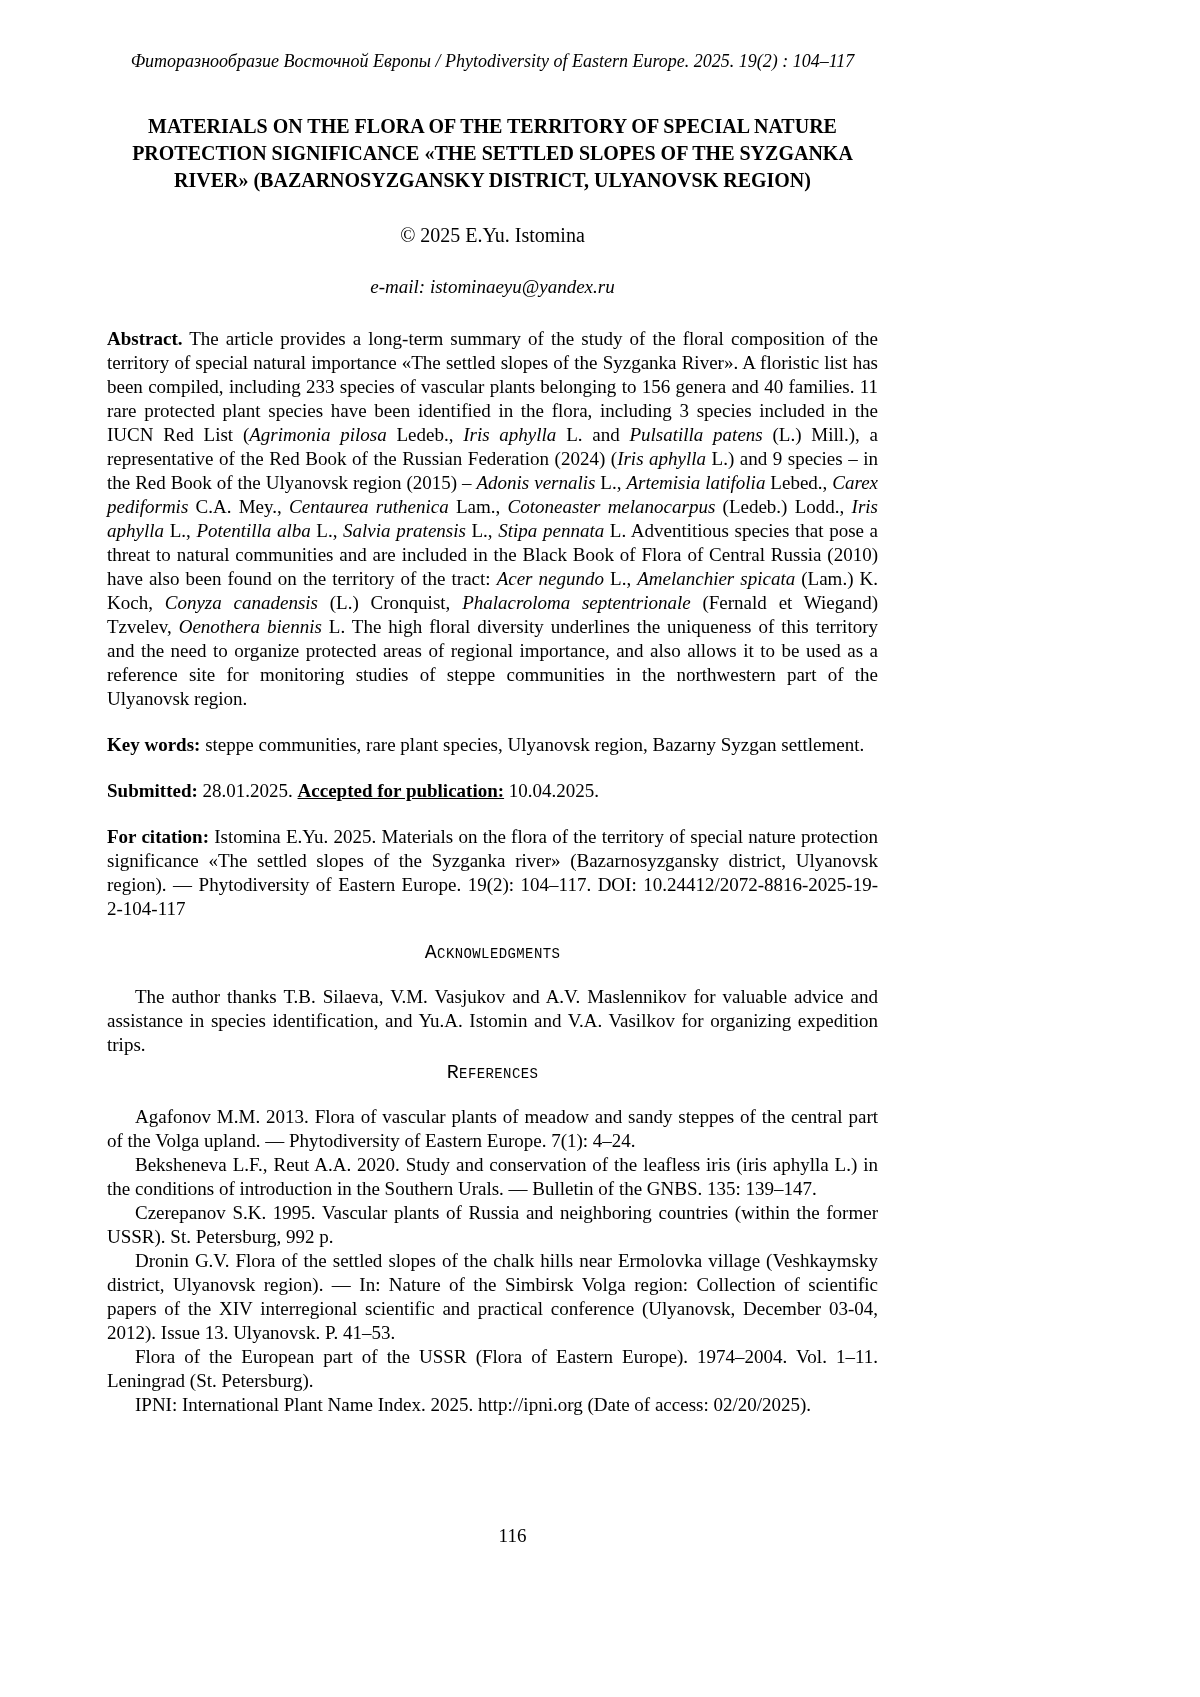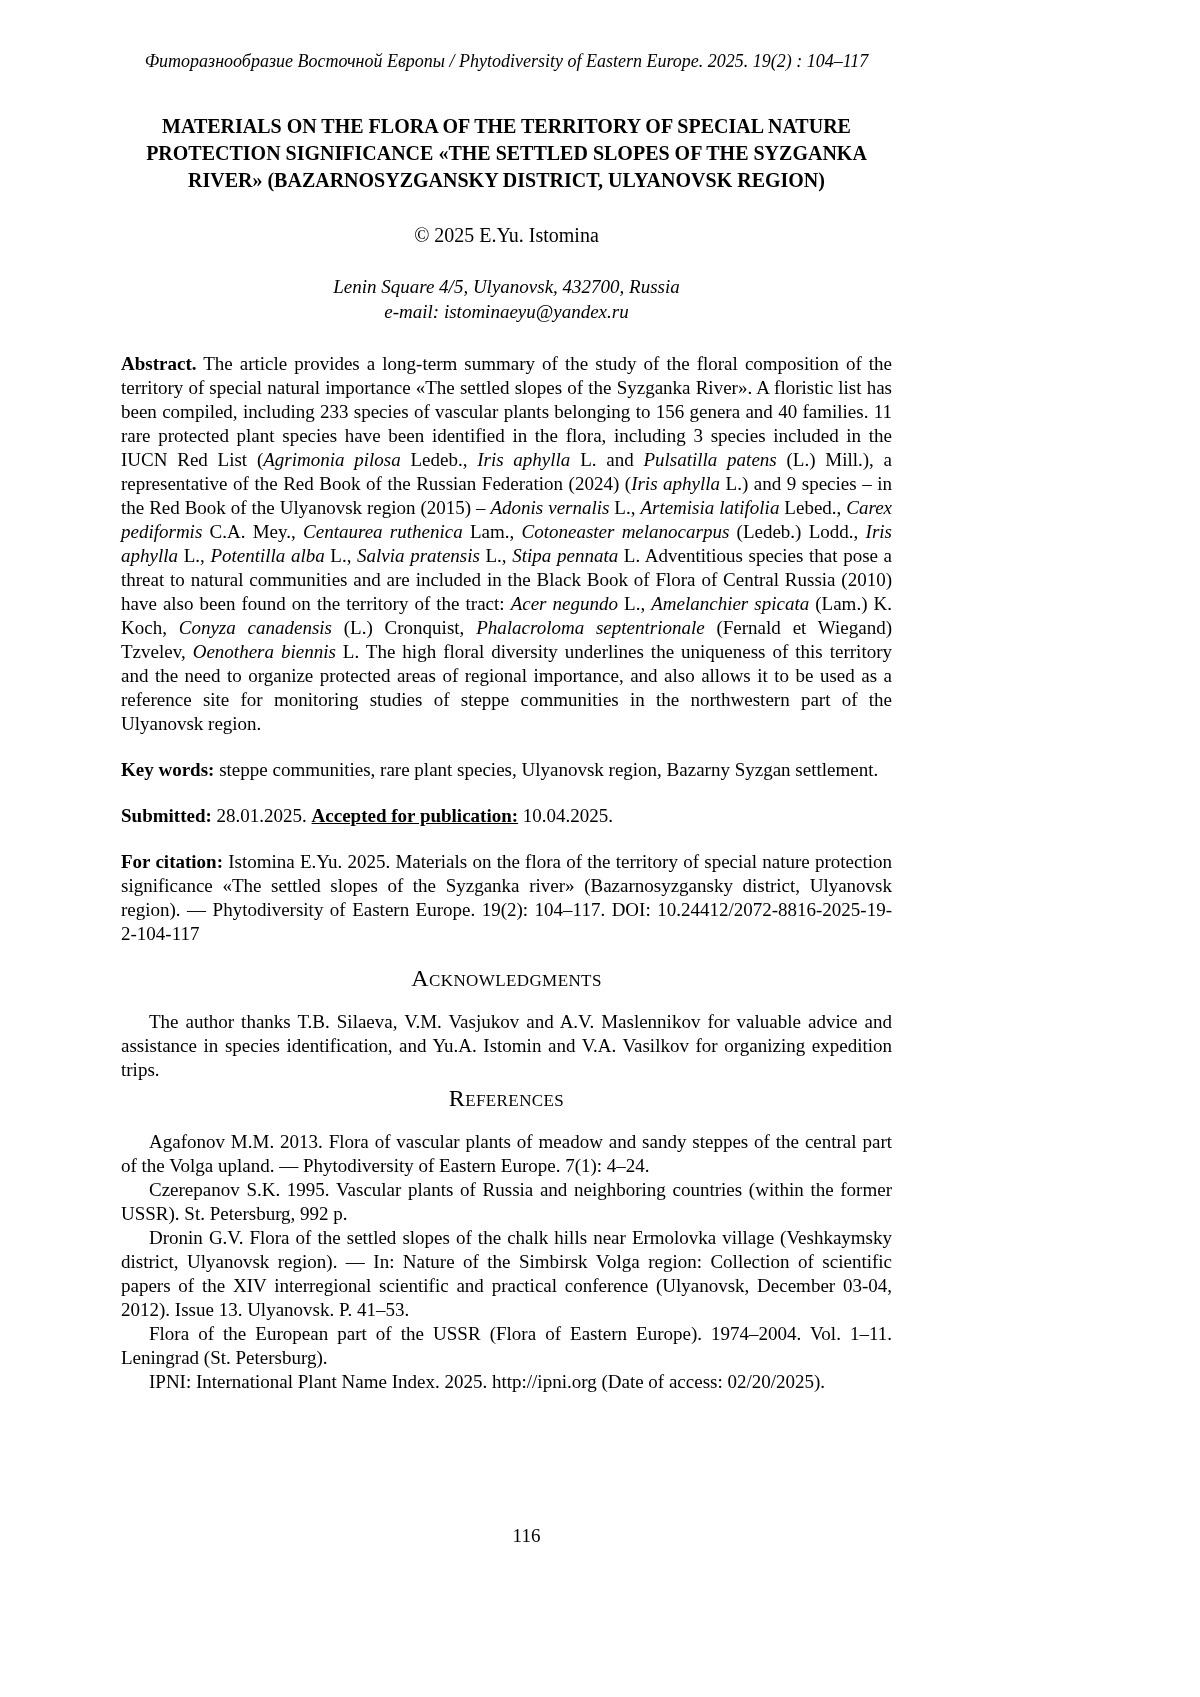--- a/index.html
+++ b/index.html
@@ -10,21 +10,20 @@
     color: #000000;
     font-family: "Liberation Serif", "DejaVu Serif", serif;
   }
   .page {
     position: relative;
     width: 985px;
     height: 1697px;
     padding: 50px 107px 0 107px;
     box-sizing: border-box;
     overflow: hidden;
-    margin-left: 14px;
   }
   .running-head {
     font-style: italic;
     text-align: center;
     font-size: 18px;
     line-height: 23px;
     margin-bottom: 40px;
   }
   .title {
     font-weight: bold;
@@ -54,25 +53,26 @@
     text-align: justify;
     margin: 0 0 22px 0;
   }
   p.citation { margin-bottom: 20px; }
   p.indent { text-indent: 28px; }
   p.ack { margin-bottom: 4px; }
   p.ref { margin-bottom: 0; }
   .section-heading {
     font-weight: normal;
     font-variant: small-caps;
-    font-size: 24px;
+    font-size: 20px;
     line-height: 24px;
     text-align: center;
     letter-spacing: 0.4px;
     margin: 0 0 20px 0;
+    font-family: Liberation Mono, monospace;
   }
   .page-number {
     position: absolute;
     top: 1524px;
     left: 0;
     width: 100%;
     text-align: center;
     font-size: 19px;
     line-height: 24px;
     padding-left: 20px;
@@ -85,39 +85,39 @@
 
   <div class="running-head">Фиторазнообразие Восточной Европы / Phytodiversity of Eastern Europe. 2025. 19(2) : 104–117</div>
 
   <h1 class="title">MATERIALS ON THE FLORA OF THE TERRITORY OF SPECIAL NATURE
 PROTECTION SIGNIFICANCE «THE SETTLED SLOPES OF THE SYZGANKA
 RIVER» (BAZARNOSYZGANSKY DISTRICT, ULYANOVSK REGION)</h1>
 
   <div class="copyright">© 2025 E.Yu. Istomina</div>
 
   <div class="affiliation">
-    <div>Lenin Square 4/5, Ulyanovsk, 432700, Russia</div>
     <div>e-mail: istominaeyu@yandex.ru</div>
   </div>
 
   <p class="body"><span style="font-weight: bold;">Abstract.</span><span> The article provides a long-term summary of the study of the floral composition of the territory of special natural importance «The settled slopes of the Syzganka River». A floristic list has been compiled, including 233 species of vascular plants belonging to 156 genera and 40 families. 11 rare protected plant species have been identified in the flora, including 3 species included in the IUCN Red List (</span><span style="font-style: italic;">Agrimonia pilosa</span><span> Ledeb., </span><span style="font-style: italic;">Iris aphylla</span><span> L. and </span><span style="font-style: italic;">Pulsatilla patens</span><span> (L.) Mill.), a representative of the Red Book of the Russian Federation (2024) (</span><span style="font-style: italic;">Iris aphylla</span><span> L.) and 9 species – in the Red Book of the Ulyanovsk region (2015) – </span><span style="font-style: italic;">Adonis vernalis</span><span> L., </span><span style="font-style: italic;">Artemisia latifolia</span><span> Lebed., </span><span style="font-style: italic;">Carex pediformis</span><span> C.A. Mey., </span><span style="font-style: italic;">Centaurea ruthenica</span><span> Lam., </span><span style="font-style: italic;">Cotoneaster melanocarpus</span><span> (Ledeb.) Lodd., </span><span style="font-style: italic;">Iris aphylla</span><span> L., </span><span style="font-style: italic;">Potentilla alba</span><span> L., </span><span style="font-style: italic;">Salvia pratensis</span><span> L., </span><span style="font-style: italic;">Stipa pennata</span><span> L. Adventitious species that pose a threat to natural communities and are included in the Black Book of Flora of Central Russia (2010) have also been found on the territory of the tract: </span><span style="font-style: italic;">Acer negundo</span><span> L., </span><span style="font-style: italic;">Amelanchier spicata</span><span> (Lam.) K. Koch, </span><span style="font-style: italic;">Conyza canadensis</span><span> (L.) Cronquist, </span><span style="font-style: italic;">Phalacroloma septentrionale</span><span> (Fernald et Wiegand) Tzvelev, </span><span style="font-style: italic;">Oenothera biennis</span><span> L. The high floral diversity underlines the uniqueness of this territory and the need to organize protected areas of regional importance, and also allows it to be used as a reference site for monitoring studies of steppe communities in the northwestern part of the Ulyanovsk region.</span></p>
 
   <p class="body"><span style="font-weight: bold;">Key words:</span><span> steppe communities, rare plant species, Ulyanovsk region, Bazarny Syzgan settlement.</span></p>
 
   <p class="body"><span style="font-weight: bold;">Submitted:</span><span> 28.01.2025. </span><span style="font-weight: bold; text-decoration: underline;">Accepted for publication:</span><span> 10.04.2025.</span></p>
 
   <p class="body citation"><span style="font-weight: bold;">For citation:</span><span> Istomina E.Yu. 2025. Materials on the flora of the territory of special nature protection significance «The settled slopes of the Syzganka river» (Bazarnosyzgansky district, Ulyanovsk region). — Phytodiversity of Eastern Europe. 19(2): 104–117. DOI: 10.24412/2072-8816-2025-19-2-104-117</span></p>
 
   <h2 class="section-heading">Acknowledgments</h2>
 
   <p class="body indent ack">The author thanks T.B. Silaeva, V.M. Vasjukov and A.V. Maslennikov for valuable advice and assistance in species identification, and Yu.A. Istomin and V.A. Vasilkov for organizing expedition trips.</p>
 
   <h2 class="section-heading">References</h2>
 
   <p class="body indent ref">Agafonov M.M. 2013. Flora of vascular plants of meadow and sandy steppes of the central part of the Volga upland. — Phytodiversity of Eastern Europe. 7(1): 4–24.</p>
+  <p class="body indent ref">Beksheneva L.F., Reut A.A. 2020. Study and conservation of the leafless iris (iris aphylla L.) in the conditions of introduction in the Southern Urals. — Bulletin of the GNBS. 135: 139–147.</p>
   <p class="body indent ref">Czerepanov S.K. 1995. Vascular plants of Russia and neighboring countries (within the former USSR). St. Petersburg, 992 p.</p>
   <p class="body indent ref">Dronin G.V. Flora of the settled slopes of the chalk hills near Ermolovka village (Veshkaymsky district, Ulyanovsk region). — In: Nature of the Simbirsk Volga region: Collection of scientific papers of the XIV interregional scientific and practical conference (Ulyanovsk, December 03-04, 2012). Issue 13. Ulyanovsk. P. 41–53.</p>
   <p class="body indent ref">Flora of the European part of the USSR (Flora of Eastern Europe). 1974–2004. Vol. 1–11. Leningrad (St. Petersburg).</p>
   <p class="body indent ref">IPNI: International Plant Name Index. 2025. http://ipni.org (Date of access: 02/20/2025).</p>
 
   <div class="page-number">116</div>
 
 </div>
 
 </body></html>

